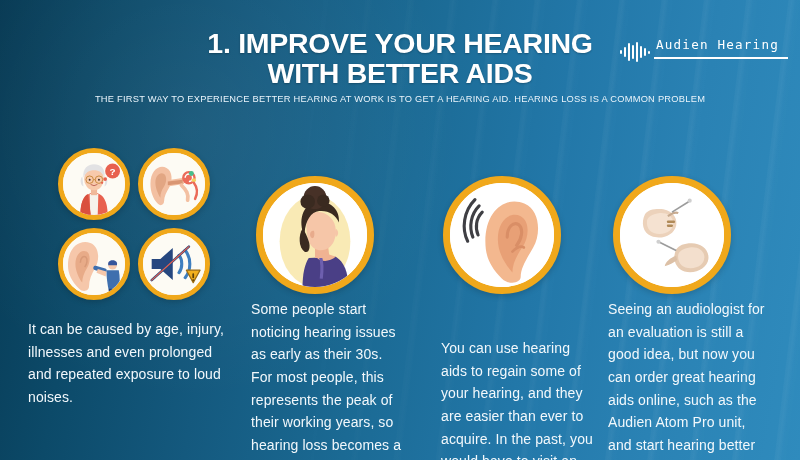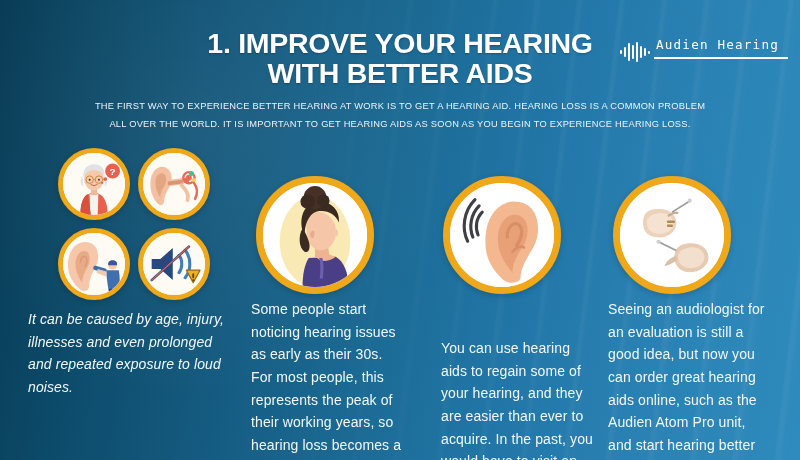--- a/index.html
+++ b/index.html
@@ -61,21 +61,21 @@
     font-family:"DejaVu Sans Mono","Liberation Mono",monospace;
     white-space:nowrap;
   }
   .logo .rule{
     position:absolute;left:34px;top:20px;width:134px;height:2px;background:#ffffff;
   }
 
   .subtitle{
     position:absolute;left:60px;top:90px;width:680px;
     text-align:center;color:#eaf4fb;
-    font-size:9.3px;line-height:1.95;letter-spacing:.25px;margin-top:7px;
+    font-size:9.3px;line-height:1.95;letter-spacing:.25px;
   }
   .subtitle span{display:block;}
 
   
   .circle{
     position:absolute;border-radius:50%;
     background:#ffffff;
     box-sizing:border-box;
     overflow:hidden;
     box-shadow:0 2px 6px rgba(0,0,0,.18);
@@ -93,21 +93,21 @@
   
   .big2{left:256px;top:176px;width:118px;height:118px;}
   .big3{left:443px;top:176px;width:118px;height:118px;}
   .big4{left:613px;top:176px;width:118px;height:118px;}
 
   
   .col{
     position:absolute;color:#f2f8fc;
     font-size:14px;line-height:1.62;letter-spacing:.1px;
   }
-  .col1{left:28px;top:308px;width:196px;font-style:italic;}
+  .col1{left:28px;top:318px;width:196px;}
   .col2{left:251px;top:298px;width:152px;}
   .col3{left:441px;top:290px;width:152px;margin-top:47px;}
   .col4{left:608px;top:298px;width:162px;}
 </style>
 </head>
 <body>
 
 <div id="poster">
 
   <div id="glow"></div>
@@ -132,21 +132,20 @@
           <rect x="28" y="9" width="2" height="3" rx="1"></rect>
         </g>
       </svg>
     </span>
     <span class="brand">Audien Hearing</span>
     <span class="rule"></span>
   </div>
 
   <div class="subtitle">
     <span>THE FIRST WAY TO EXPERIENCE BETTER HEARING AT WORK IS TO GET A HEARING AID. HEARING LOSS IS A COMMON PROBLEM</span>
-    <span>ALL OVER THE WORLD. IT IS IMPORTANT TO GET HEARING AIDS AS SOON AS YOU BEGIN TO EXPERIENCE HEARING LOSS.</span>
   </div>
 
   <div class="circle ring-sm c1">
     <svg viewBox="0 0 100 100">
       <rect width="100" height="100" fill="#fdfbf4"></rect>
 
       <path d="M28 100 C28 74 38 64 50 64 C62 64 72 74 72 100 Z" fill="#e8614f"></path>
       <path d="M43 66 L57 66 L56 100 L44 100 Z" fill="#f6f2ec"></path>
       <path d="M28 100 C28 80 33 70 40 66 L45 100 Z" fill="#d9503e"></path>
 

